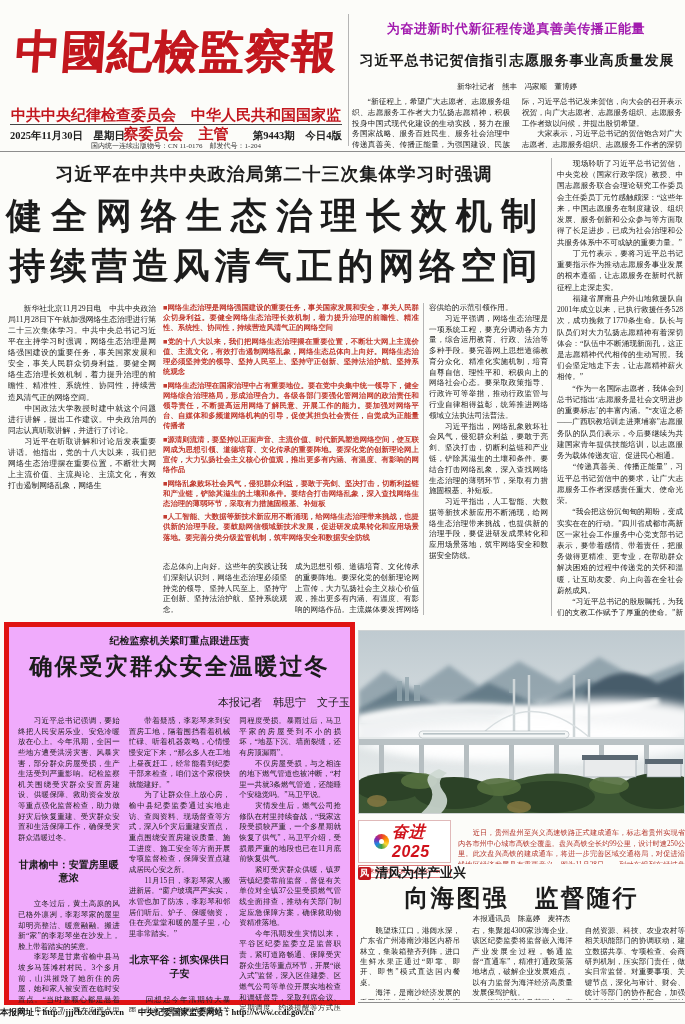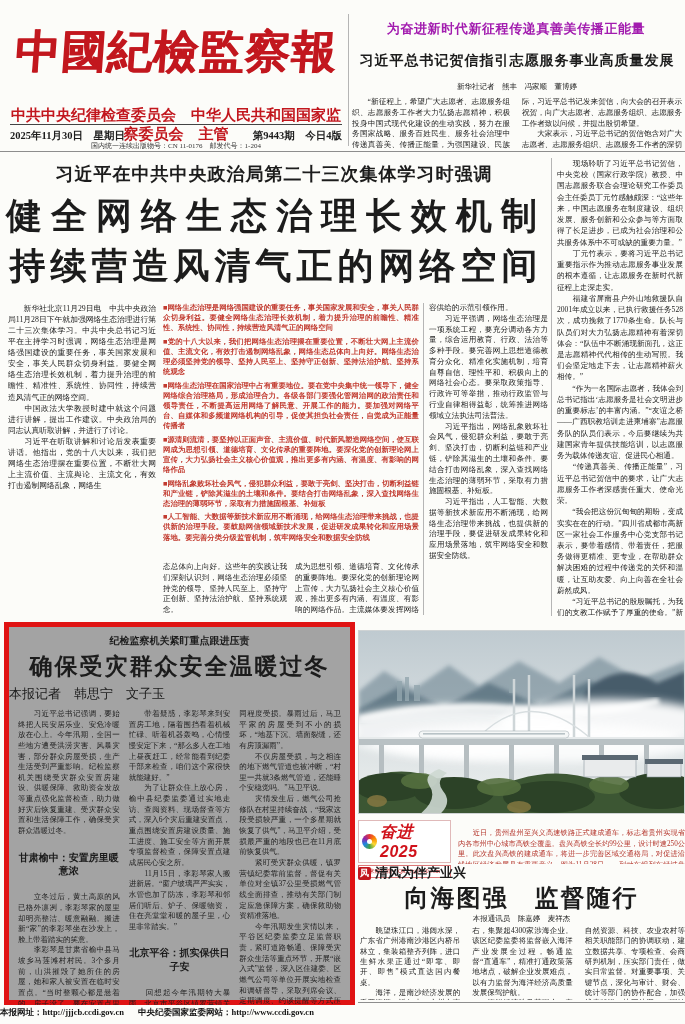--- a/index.html
+++ b/index.html
@@ -46,34 +46,34 @@
   .l-col4{left:429px;top:303px;width:119px;height:312px;font-size:7.6px;}
 
   
   .rule-main{left:0;top:151px;width:685px;}
   .rv-masthead{left:348px;top:14px;height:132px;}
   .rv-bullets{left:423px;top:303px;height:312px;}
   .rv-right{left:551px;top:158px;height:458px;}
   .rule-photo{left:358px;top:1002px;width:327px;}
 
   
-  .d-box{left:4px;top:622px;width:351px;height:383px;border:5px solid #e01313;background:#a3a3a3;}
+  .d-box{left:4px;top:622px;width:351px;height:383px;border:5px solid #e01313;background:#f0abfc;}
   .d-kicker{margin-top:7px;text-align:center;font-family:"Liberation Sans","DejaVu Sans",sans-serif;
             font-weight:bold;font-size:10px;}
   .d-head{margin-top:3px;text-align:center;font-weight:900;font-size:23px;letter-spacing:2px;}
-  .d-byline{margin-top:3px;text-align:left;font-size:13px;}
+  .d-byline{margin-top:13px;text-align:right;font-size:11px;}
   .d-cols{display:flex;gap:9px;padding:6px 9px 0 9px;height:302px;overflow:hidden;}
   .d-col{flex:1;font-size:7.5px;line-height:1.38;}
   .d-sub{font-family:"Liberation Sans","DejaVu Sans",sans-serif;font-weight:bold;font-size:10px;
          text-align:center;margin:14px 0;}
 
   
   .photo-wrap{left:358px;top:630px;width:327px;height:184px;border:1px solid #cfd3d4;overflow:hidden;}
   .badge{left:358px;top:820px;width:93px;height:40px;}
-  .badge-top{display:flex;align-items:center;gap:3px;border:1px solid #e0b9b9;padding:1px 3px;background:#fff;}
+  .badge-top{display:flex;align-items:center;gap:3px;border:1px solid #e0b9b9;padding:1px 15px;background:#fff;}
   .pinwheel{width:15px;height:15px;border-radius:50%;flex:0 0 15px;
             background:conic-gradient(#e53935,#fb8c00,#fdd835,#43a047,#1e88e5,#8e24aa,#e53935);
             position:relative;}
   .pinwheel:after{content:"";position:absolute;left:5px;top:5px;width:5px;height:5px;border-radius:50%;background:#fff;}
   .badge-title{color:#d0121b;font-weight:900;font-style:italic;font-size:16px;letter-spacing:0.5px;
                font-family:"Liberation Sans","DejaVu Sans",sans-serif;}
   .badge-sub{margin-top:2px;border:1px solid #d77;color:#c02020;font-size:5.8px;text-align:center;padding:1px 0;background:#fff;}
   .caption{left:458px;top:818px;width:227px;height:46px;color:#b4352c;font-size:7.2px;line-height:1.45;
            text-align:justify;white-space:pre-line;overflow:hidden;}
 

